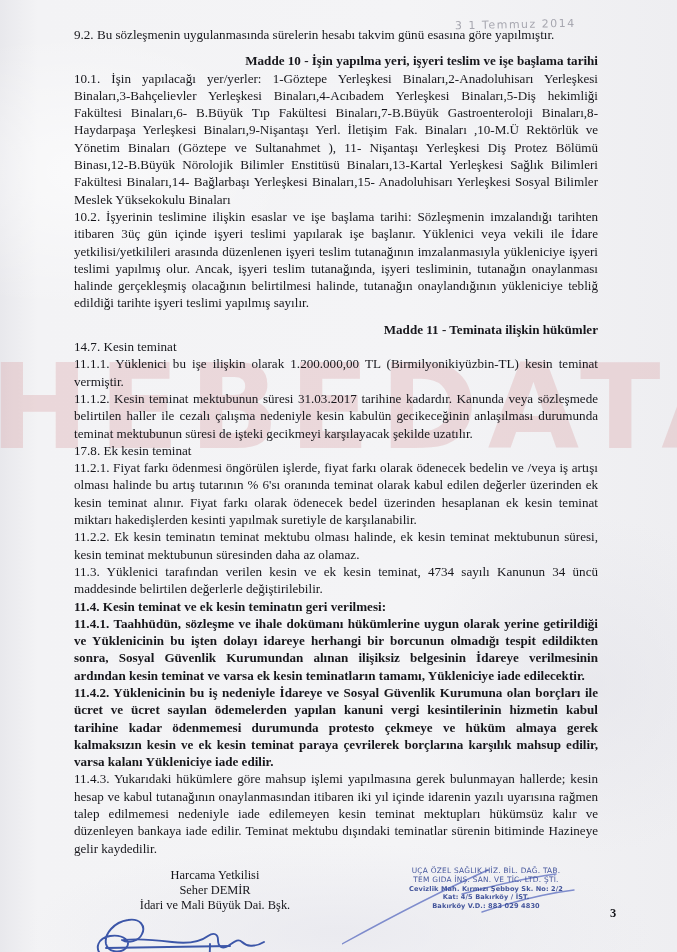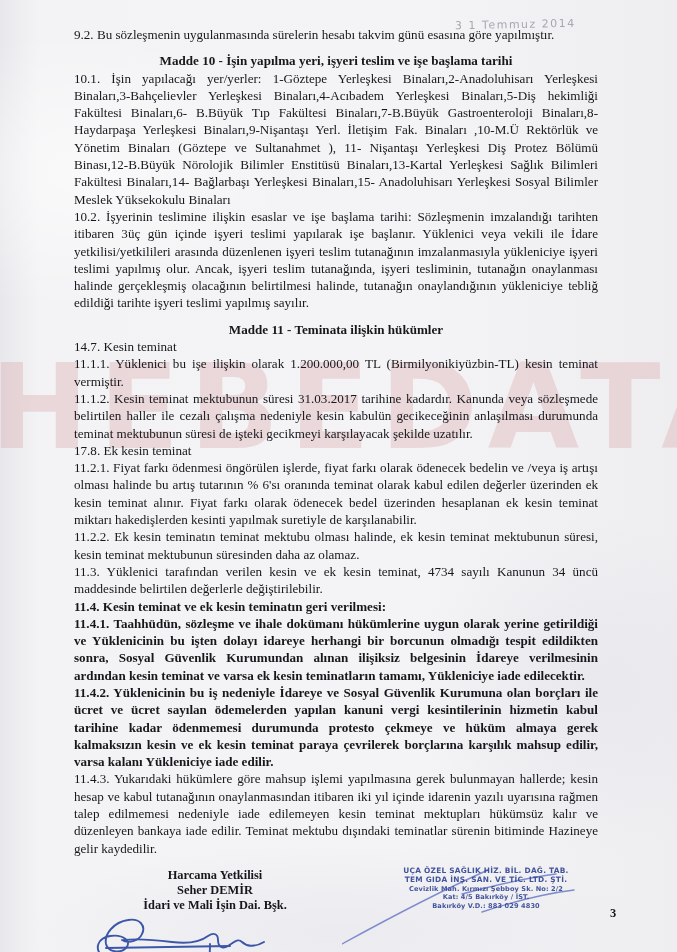--- a/index.html
+++ b/index.html
@@ -80,40 +80,40 @@
     text-justify: inter-word;
     font-size: 13.1px;
     line-height: 17.3px;
     color: #17171c;
     position: relative;
     z-index: 2;
   }
   p.para.bold { font-weight: 700; }
   p.head {
     font-weight: 700;
-    text-align: center;
+    text-align: right;
   }
   .sp-m { height: 9px; }
   .sp-l { height: 14px; }
 
   
   .sig-area {
     position: absolute;
     left: 0;
     top: 848px;
     width: 524px;
     height: 104px;
   }
   .sig-left {
     position: absolute;
     left: 16px;
     top: 8px;
     width: 250px;
     text-align: center;
-    font-weight: 700;
+    font-weight: 400;
     font-size: 12.4px;
     line-height: 15px;
     color: #16161b;
   }
   .sig-scribble {
     position: absolute;
     left: 10px;
     top: 48px;
     width: 230px;
     height: 52px;
@@ -124,21 +124,21 @@
     left: 312px;
     top: 6px;
     width: 200px;
     text-align: center;
     color: #2b3f8f;
     font-family: "DejaVu Sans", sans-serif;
     opacity: 0.88;
   }
   .stamp .l1 {
     font-size: 7.4px;
-    font-weight: 700;
+    font-weight: 400;
     letter-spacing: 0.25px;
     line-height: 9.3px;
     white-space: nowrap;
   }
   .stamp .l2 {
     font-size: 6.6px;
     font-weight: 700;
     letter-spacing: 0.1px;
     line-height: 8.6px;
     white-space: nowrap;
@@ -210,21 +210,21 @@
 
     <p class="para bold">11.4.2. Yüklenicinin bu iş nedeniyle İdareye ve Sosyal Güvenlik Kurumuna olan borçları ile ücret ve ücret sayılan ödemelerden yapılan kanuni vergi kesintilerinin hizmetin kabul tarihine kadar ödenmemesi durumunda protesto çekmeye ve hüküm almaya gerek kalmaksızın kesin ve ek kesin teminat paraya çevrilerek borçlarına karşılık mahsup edilir, varsa kalanı Yükleniciye iade edilir.</p>
 
     <p class="para">11.4.3. Yukarıdaki hükümlere göre mahsup işlemi yapılmasına gerek bulunmayan hallerde; kesin hesap ve kabul tutanağının onaylanmasından itibaren iki yıl içinde idarenin yazılı uyarısına rağmen talep edilmemesi nedeniyle iade edilemeyen kesin teminat mektupları hükümsüz kalır ve düzenleyen bankaya iade edilir. Teminat mektubu dışındaki teminatlar sürenin bitiminde Hazineye gelir kaydedilir.</p>
 
     <div class="sig-area">
 
       <div class="sig-left">
         <div>Harcama Yetkilisi</div>
         <div>Seher DEMİR</div>
-        <div>İdari ve Mali İşin Dai. Bşk.</div>
+        <div>İdari ve Mali Büyük Dai. Bşk.</div>
       </div>
 
       <svg class="sig-scribble" viewBox="0 0 230 52" xmlns="http://www.w3.org/2000/svg">
         <g fill="none" stroke="#3c56a8" stroke-width="1.9" stroke-linecap="round" stroke-linejoin="round">
           <path d="M18 48 C10 40 14 30 26 28 C40 26 48 34 42 40 C36 46 24 44 22 36 C20 26 30 14 44 12 C56 10 62 18 58 26 C55 33 44 36 38 32"></path>
           <path d="M40 32 C56 30 72 32 88 34 C104 36 116 34 124 28 C130 24 134 26 134 32 C134 38 138 42 144 38 C150 34 154 30 158 34 C162 38 170 40 180 34"></path>
           <path d="M22 40 L146 38"></path>
           <path d="M126 36 C126 42 126 46 125 50"></path>
         </g>
       </svg>

